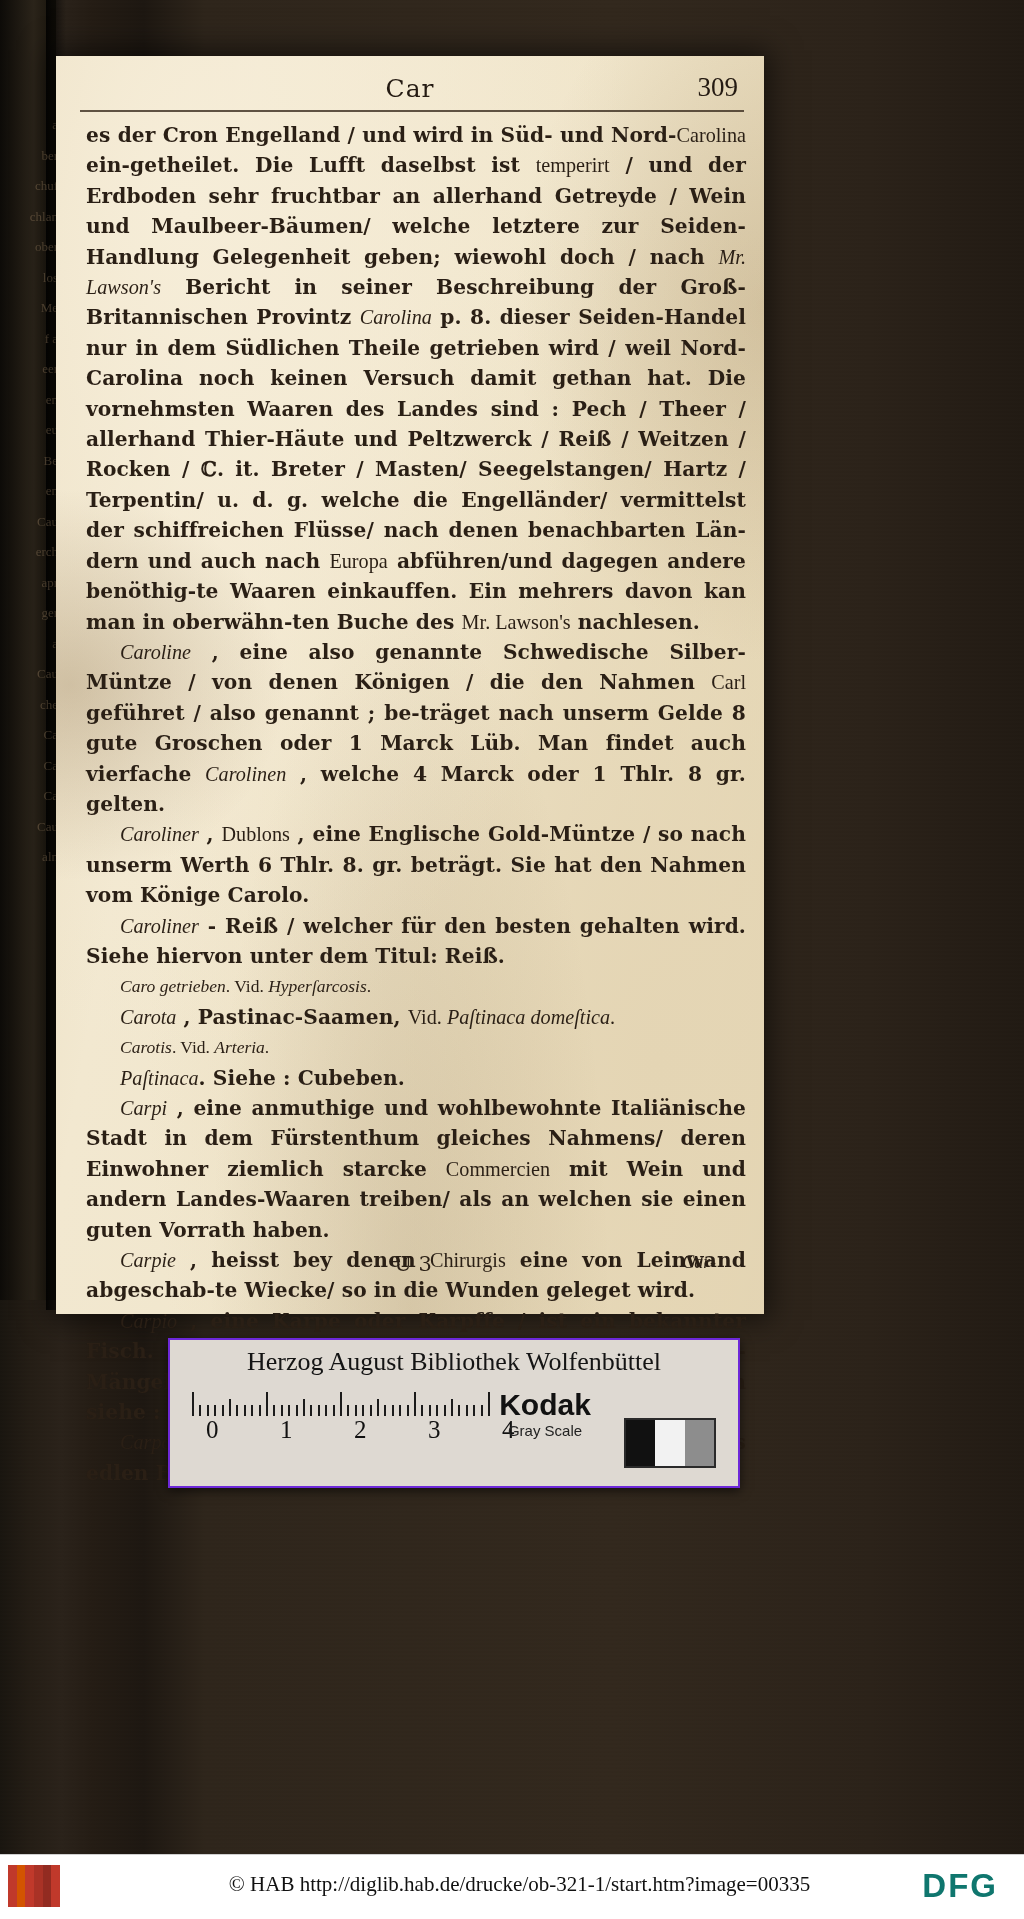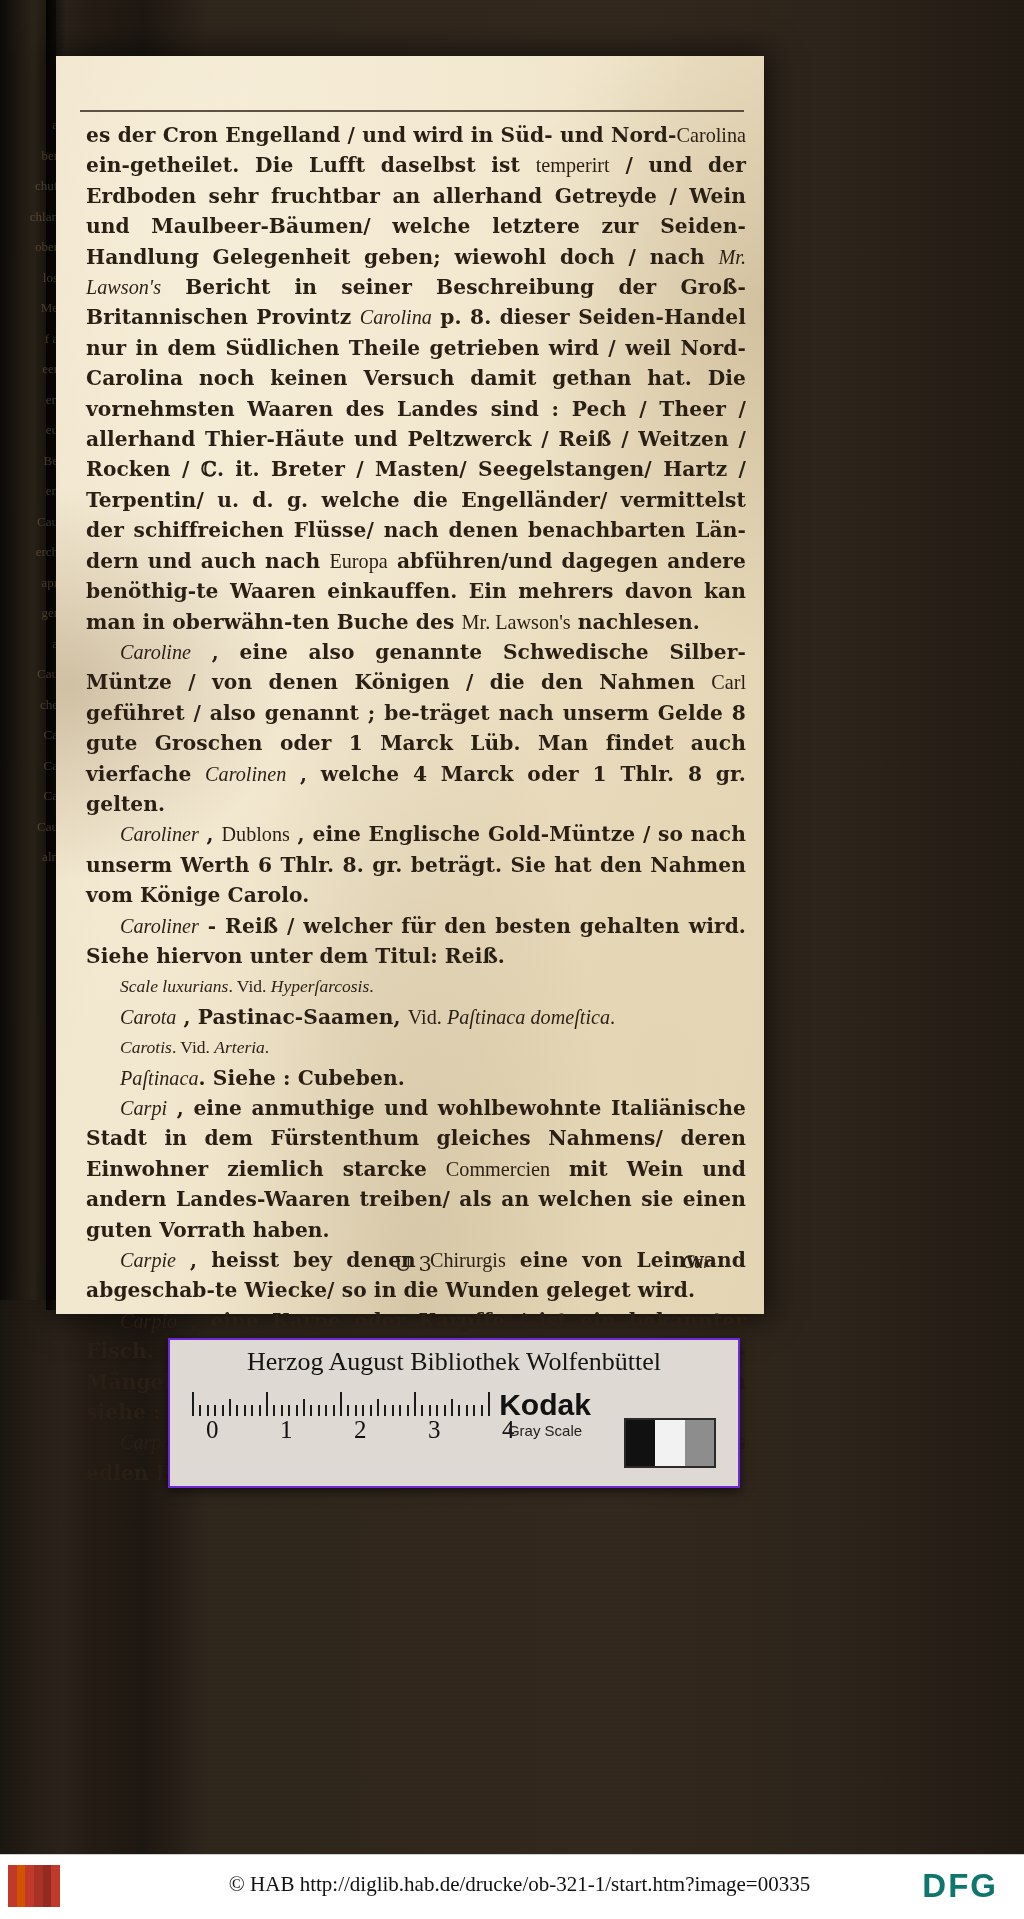--- a/index.html
+++ b/index.html
@@ -128,28 +128,32 @@
     <div>Ca</div>
     <div>Ca</div>
     <div>Ca</div>
     <div>Cau</div>
     <div>aln</div>
   </div>
 
 <div class="page">
   <div class="page-stain"></div>
 
+  <div class="header">
+    <div class="hdr-title">Car</div>
+    <div class="hdr-folio">309</div>
+  </div>
   <div class="rule"></div>
 
   <div class="body" id="body-text">
       <p><span class="frak">es der Cron Engelland / und wird in Süd- und Nord-</span><span class="rom">Carolina</span><span class="frak"> ein-getheilet.    Die Lufft daselbst ist </span><span class="rom">temperirt</span><span class="frak"> / und der Erdboden sehr fruchtbar an allerhand Getreyde / Wein und Maulbeer-Bäumen/ welche letztere zur Seiden-Handlung Gelegenheit geben; wiewohl doch / nach </span><span class="ital rom">Mr. Lawson's</span><span class="frak"> Bericht in seiner Beschreibung der Groß-Britannischen Provintz </span><span class="ital rom">Carolina</span><span class="frak"> p. 8. dieser Seiden-Handel nur in dem Südlichen Theile getrieben wird / weil Nord-Carolina noch keinen Versuch damit gethan hat.   Die vornehmsten Waaren des Landes sind : Pech / Theer / allerhand Thier-Häute und Peltzwerck / Reiß / Weitzen / Rocken / ℂ. it. Breter / Masten/ Seegelstangen/ Hartz / Terpentin/ u. d. g. welche die Engelländer/ vermittelst der schiffreichen Flüsse/ nach denen benachbarten Län-dern und auch nach </span><span class="rom">Europa</span><span class="frak"> abführen/und dagegen andere benöthig-te Waaren einkauffen.   Ein mehrers davon kan man in oberwähn-ten Buche des </span><span class="rom">Mr. Lawson's</span><span class="frak"> nachlesen.</span></p>
       <p><span class="ind"></span><span class="ital rom">Caroline</span><span class="frak"> , eine also genannte Schwedische Silber-Müntze / von denen Königen / die den Nahmen </span><span class="rom">Carl</span><span class="frak"> geführet / also genannt ; be-träget nach unserm Gelde 8 gute Groschen oder 1 Marck Lüb.  Man findet auch vierfache </span><span class="ital rom">Carolinen</span><span class="frak"> , welche 4 Marck oder 1 Thlr. 8 gr. gelten.</span></p>
       <p><span class="ind"></span><span class="ital rom">Caroliner</span><span class="frak"> , </span><span class="rom">Dublons</span><span class="frak"> , eine Englische Gold-Müntze /  so nach unserm Werth 6 Thlr. 8. gr. beträgt.   Sie hat den Nahmen vom Könige </span><span class="frak">Carolo</span><span class="frak">.</span></p>
       <p><span class="ind"></span><span class="ital rom">Caroliner</span><span class="frak"> - Reiß /  welcher für den besten gehalten wird.   Siehe hiervon unter dem Titul: Reiß.</span></p>
-      <p class="sm"><span class="ind"></span><span class="ital rom">Scale luxurians</span><span class="rom">. Vid. </span><span class="ital rom">Hyperſarcosis</span><span class="rom">.</span></p>
+      <p class="sm"><span class="ind"></span><span class="ital rom">Caro getrieben</span><span class="rom">. Vid. </span><span class="ital rom">Hyperſarcosis</span><span class="rom">.</span></p>
       <p><span class="ind"></span><span class="ital rom">Carota</span><span class="frak"> , Pastinac-Saamen, </span><span class="rom">Vid. </span><span class="ital rom">Paſtinaca domeſtica</span><span class="rom">.</span></p>
       <p class="sm"><span class="ind"></span><span class="ital rom">Carotis</span><span class="rom">. Vid. </span><span class="ital rom">Arteria</span><span class="rom">.</span></p>
       <p><span class="ind"></span><span class="ital rom">Paſtinaca</span><span class="frak">. Siehe : Cubeben.</span></p>
       <p><span class="ind"></span><span class="ital rom">Carpi</span><span class="frak"> , eine anmuthige und wohlbewohnte Italiänische Stadt in dem Fürstenthum gleiches Nahmens/ deren Einwohner ziemlich starcke </span><span class="rom">Commercien</span><span class="frak"> mit Wein und andern Landes-Waaren treiben/ als an welchen sie einen guten Vorrath haben.</span></p>
       <p><span class="ind"></span><span class="ital rom">Carpie</span><span class="frak"> , heisst bey denen </span><span class="rom">Chirurgis</span><span class="frak"> eine von Leinwand abgeschab-te Wiecke/ so in die Wunden geleget wird.</span></p>
       <p><span class="ind"></span><span class="ital rom">Carpio</span><span class="frak"> , eine Karpe oder Karpffe /  ist ein bekannter Fisch. Davon braucht man die Galle wieder Augen-Mängel / und die Steine/ so im Kopffe befindlich ; wovon siehe : Karpffen-Stein.</span></p>
       <p><span class="ind"></span><span class="ital rom">Carpo-Balſamum</span><span class="frak"> , Balsam-Körner / sind die Frucht des edlen Balsam-Baums.  Siehe : Balsam.</span></p>
     </div>
 
   <div class="footline">

